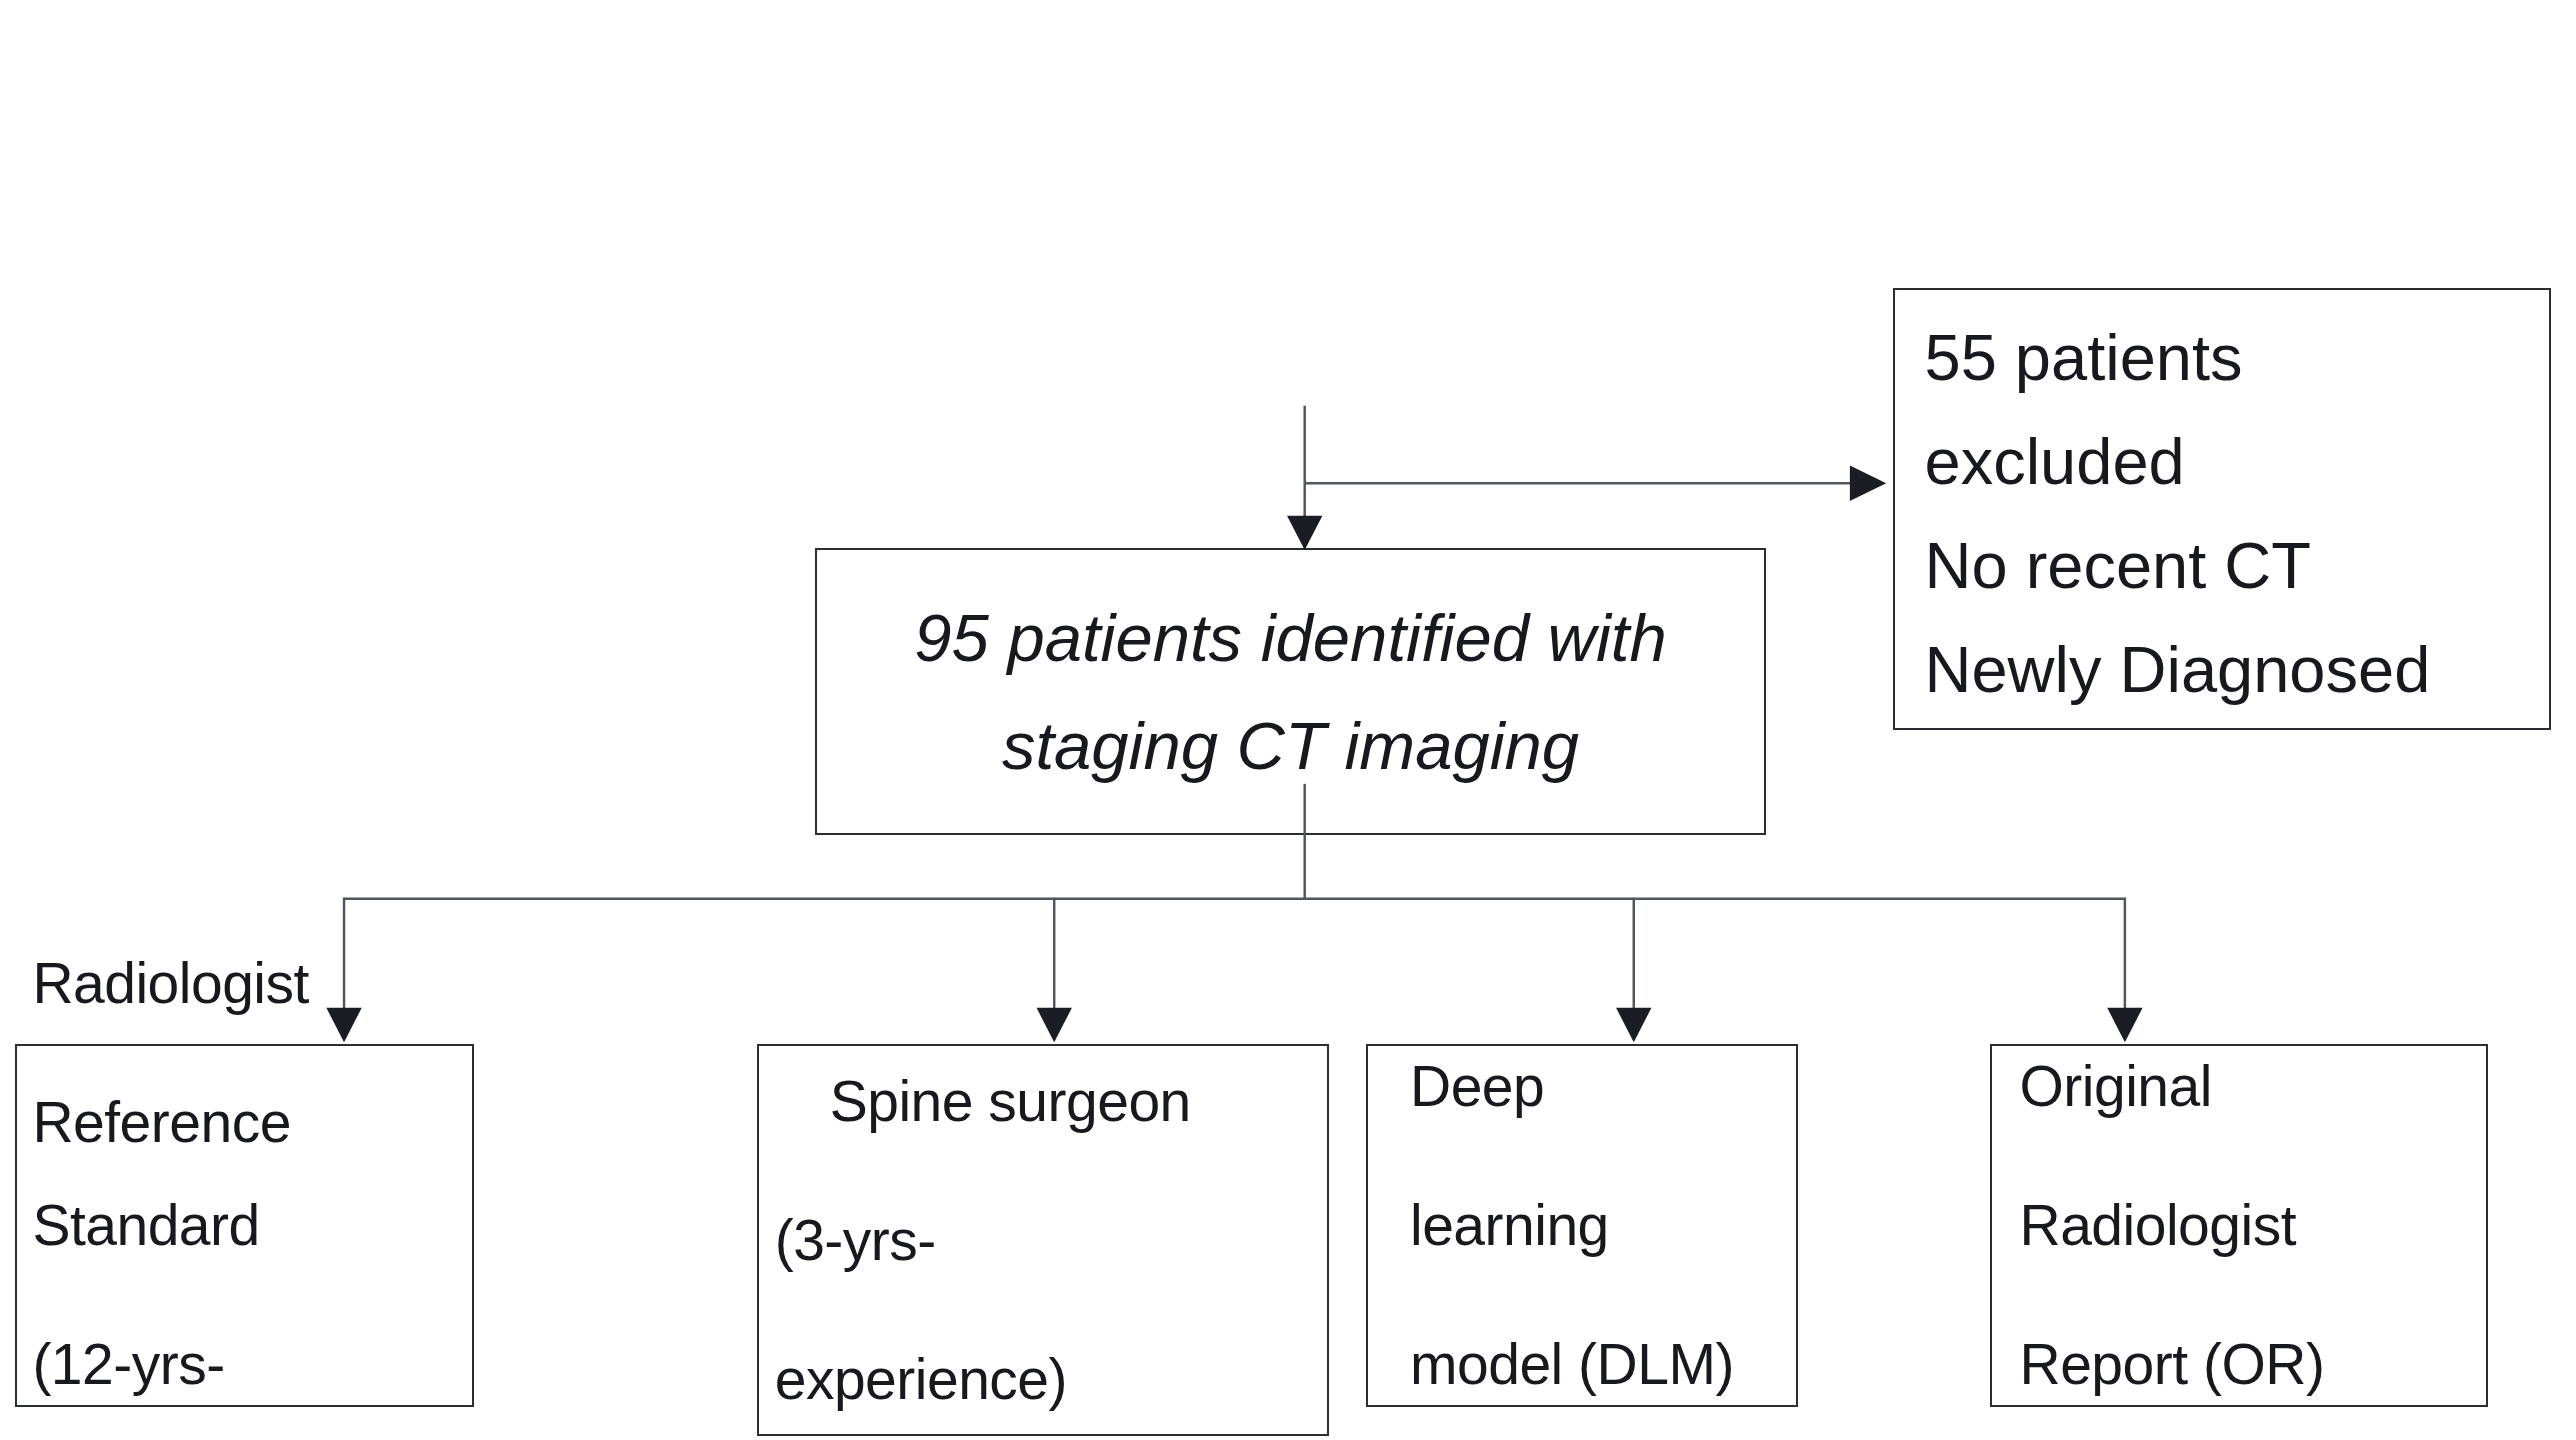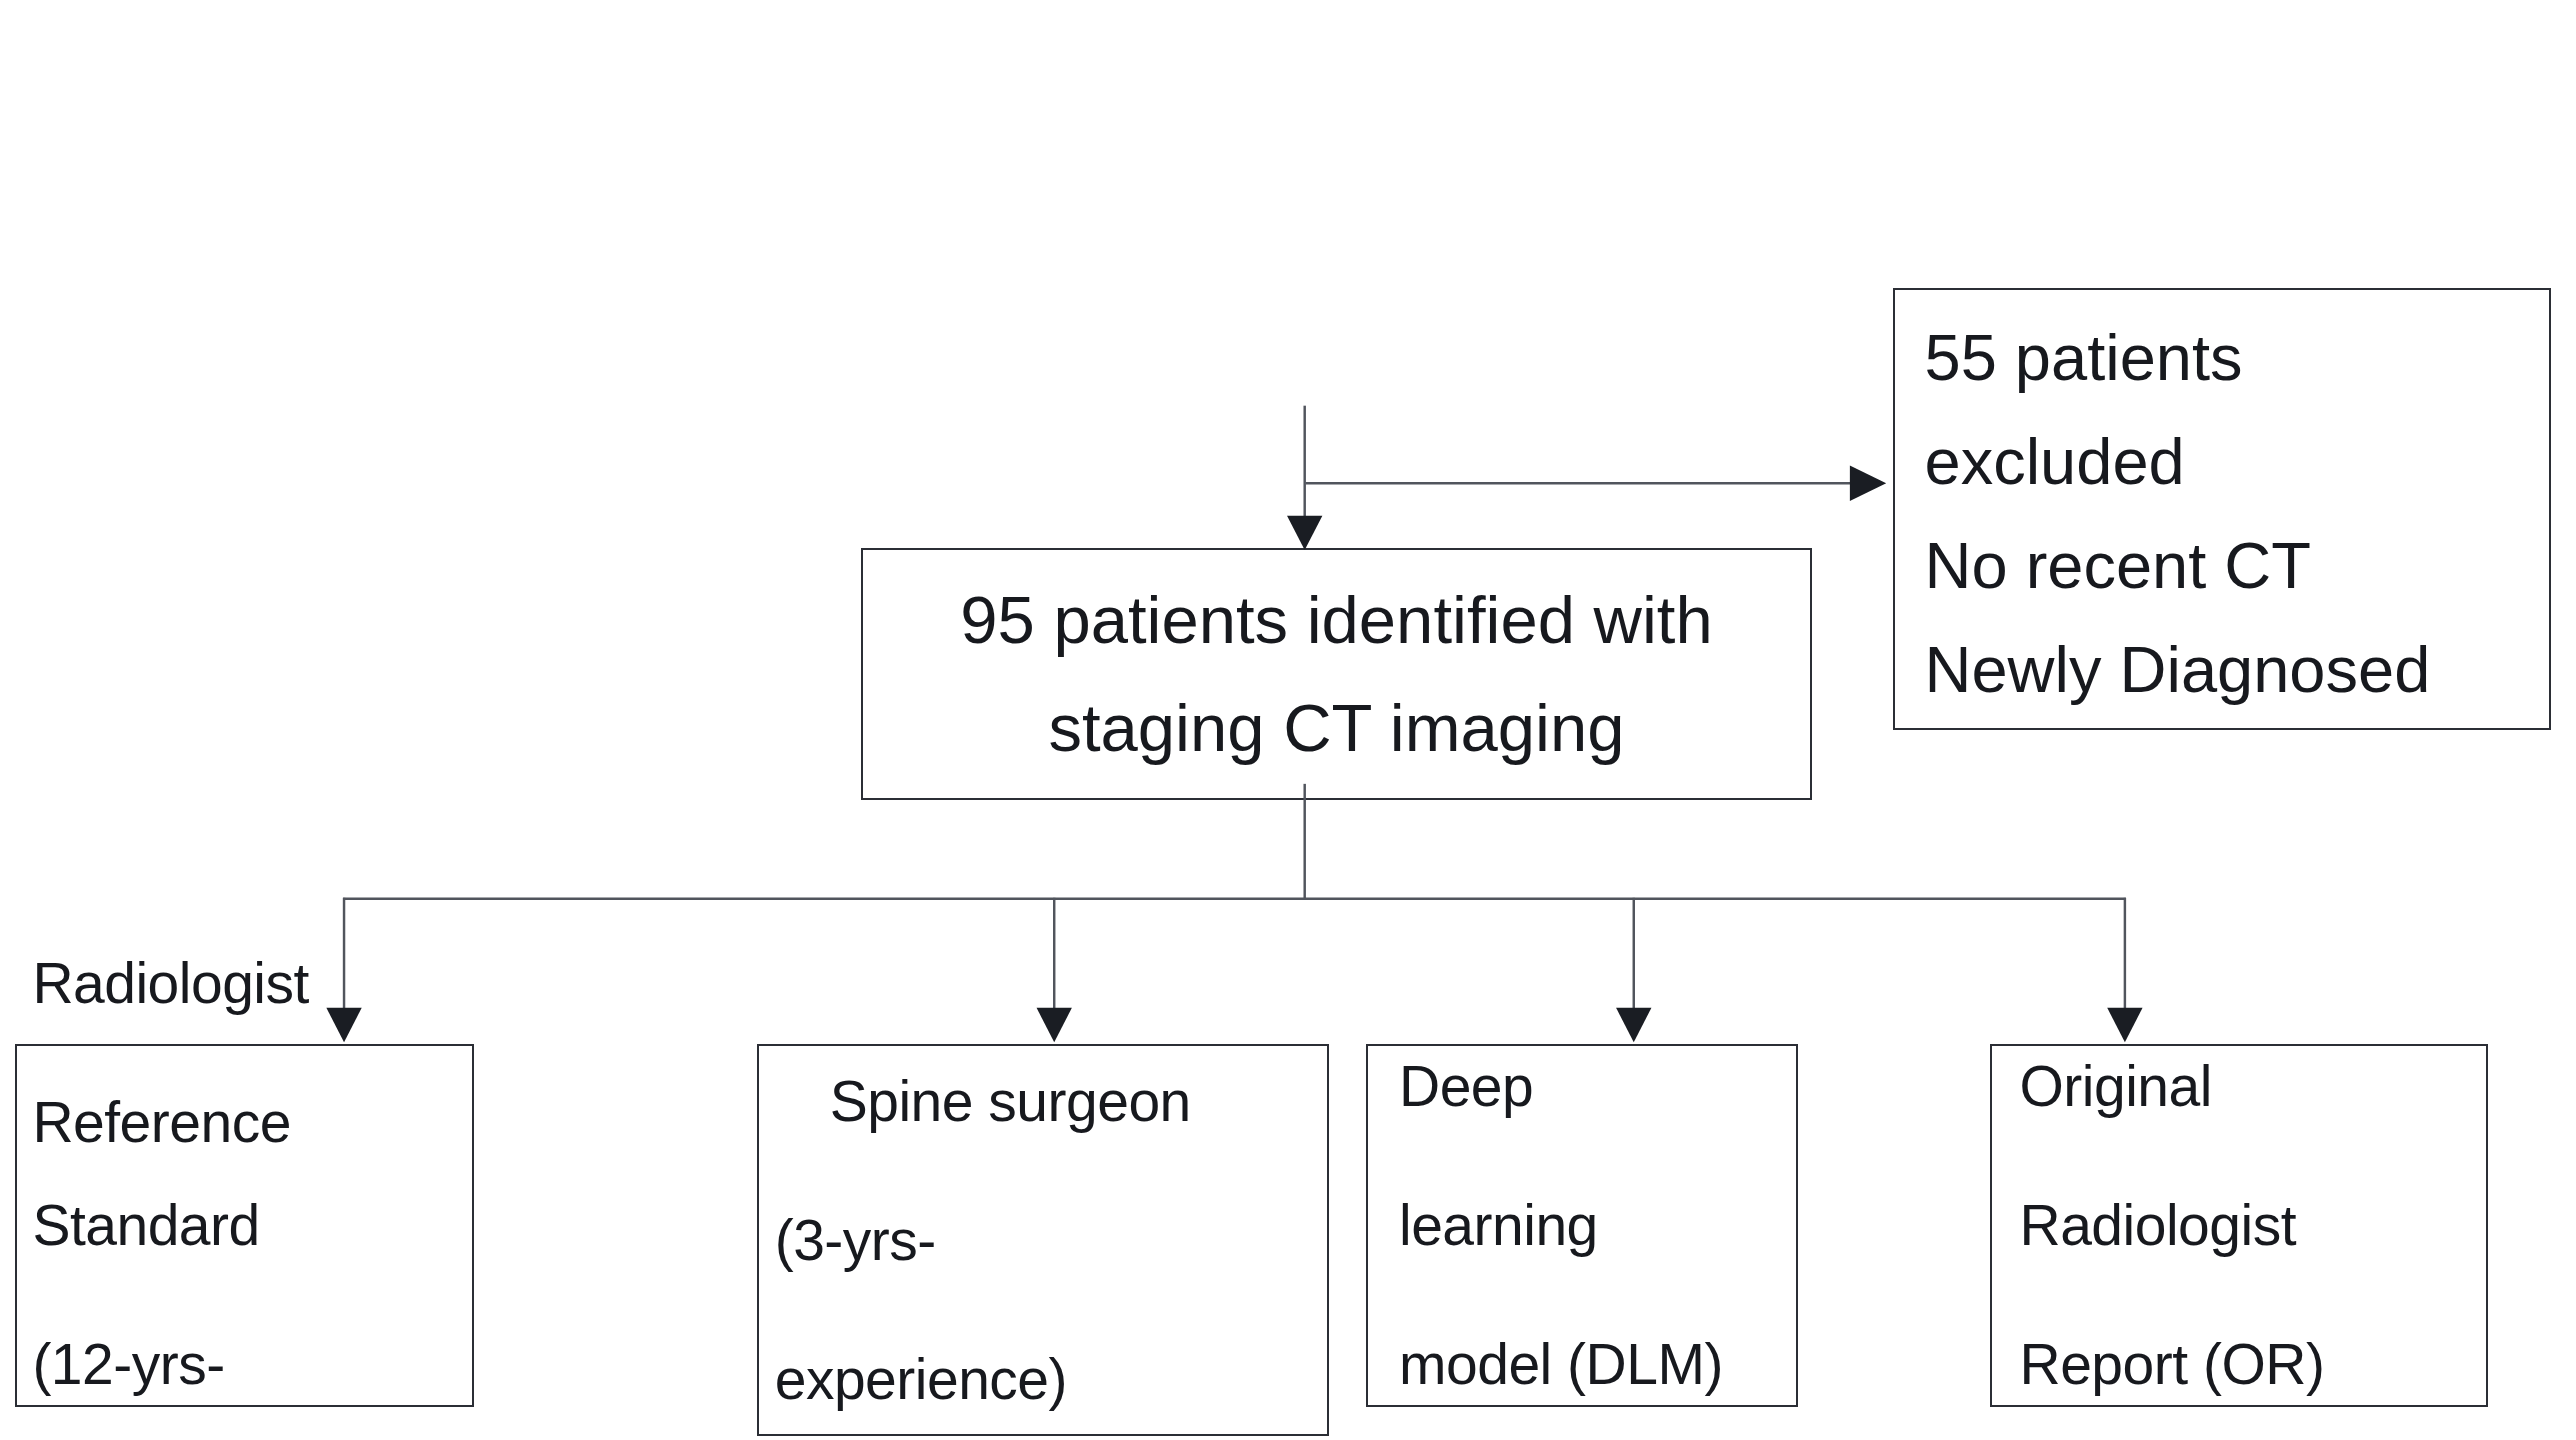--- a/index.html
+++ b/index.html
@@ -23,21 +23,21 @@
   }
   .box .bl{white-space:pre-wrap;}
   .center-text{align-items:center;text-align:center;}
   .left-text{align-items:flex-start;text-align:left;}
   .t-top{font-size:67px;line-height:108px;padding-bottom:21.6px;}
   .t-mid{font-size:67px;line-height:108px;}
   .t-excl{font-size:65px;line-height:104px;justify-content:flex-start;padding:15.7px 13.8px 0 29.5px;}
   .t-bottom{font-size:57px;line-height:103px;letter-spacing:-0.5px;gap:36px;}
   .pad-a{padding-left:15.7px;}
   .pad-b{padding-left:15.7px;}
-  .pad-c{padding-left:31px;}
+  .pad-c{padding-left:42px;}
   .pad-d{padding-left:27.5px;}
   .indent{text-indent:55px;}
   #connectors{
     position:absolute;left:0;top:0;width:2576px;height:1440px;
     z-index:2;pointer-events:none;
   }
   #connectors line{stroke:#51555d;stroke-width:2.5;}
   #connectors polygon{fill:#1a1d23;stroke:none;}
 </style>
 </head>
@@ -70,21 +70,21 @@
   </svg>
 
 
   <div class="box left-text t-excl" style="left:1893px;top:288px;width:658px;height:442px;">
     <div class="bl">55 patients</div>
     <div class="bl">excluded</div>
     <div class="bl">No recent CT</div>
     <div class="bl">Newly Diagnosed</div>
   </div>
 
-  <div class="box center-text t-mid" style="left:861px;top:548px;width:951px;height:252px;">
+  <div class="box center-text t-mid" style="left:815px;top:548px;width:951px;height:287px;font-style:italic;">
     <div class="bl">95 patients identified with</div>
     <div class="bl">staging CT imaging</div>
   </div>
 
   <div class="box left-text t-bottom pad-a" style="left:14.7px;top:1044px;width:459px;height:363px;">
     <div class="bl">Radiologist</div>
     <div class="bl">Reference Standard</div>
     <div class="bl">(12-yrs-experience)</div>
   </div>
 

